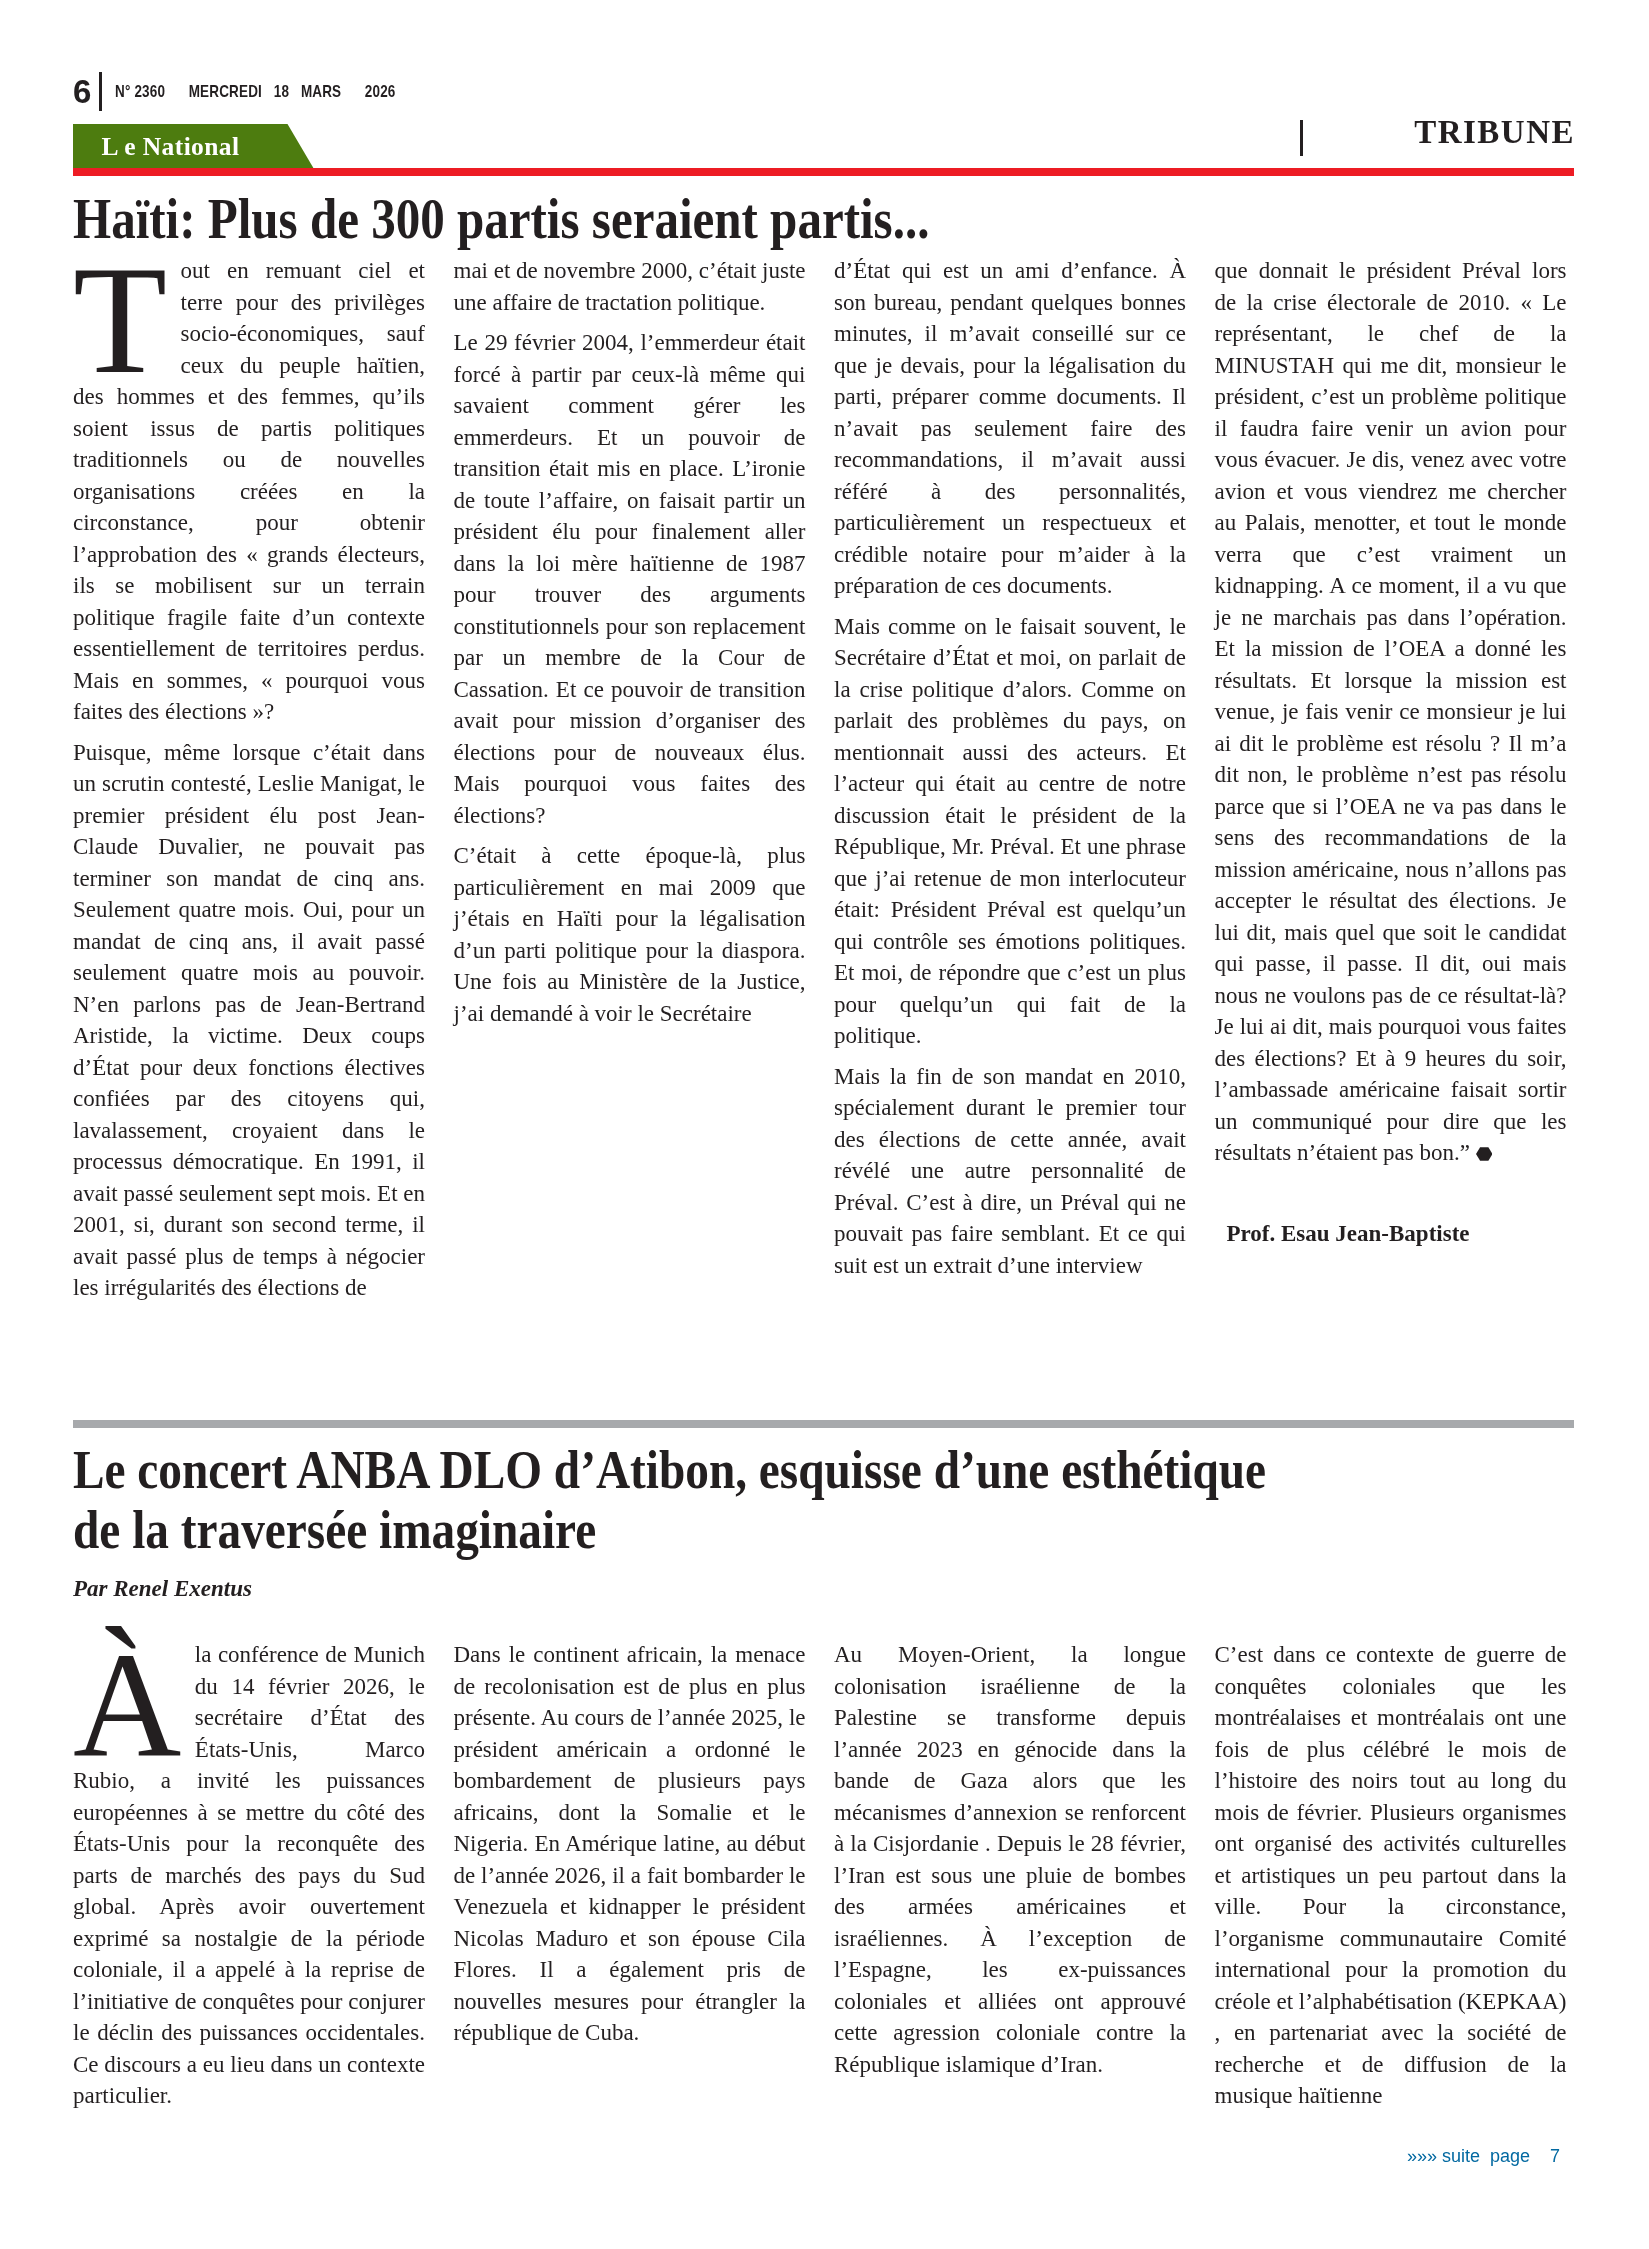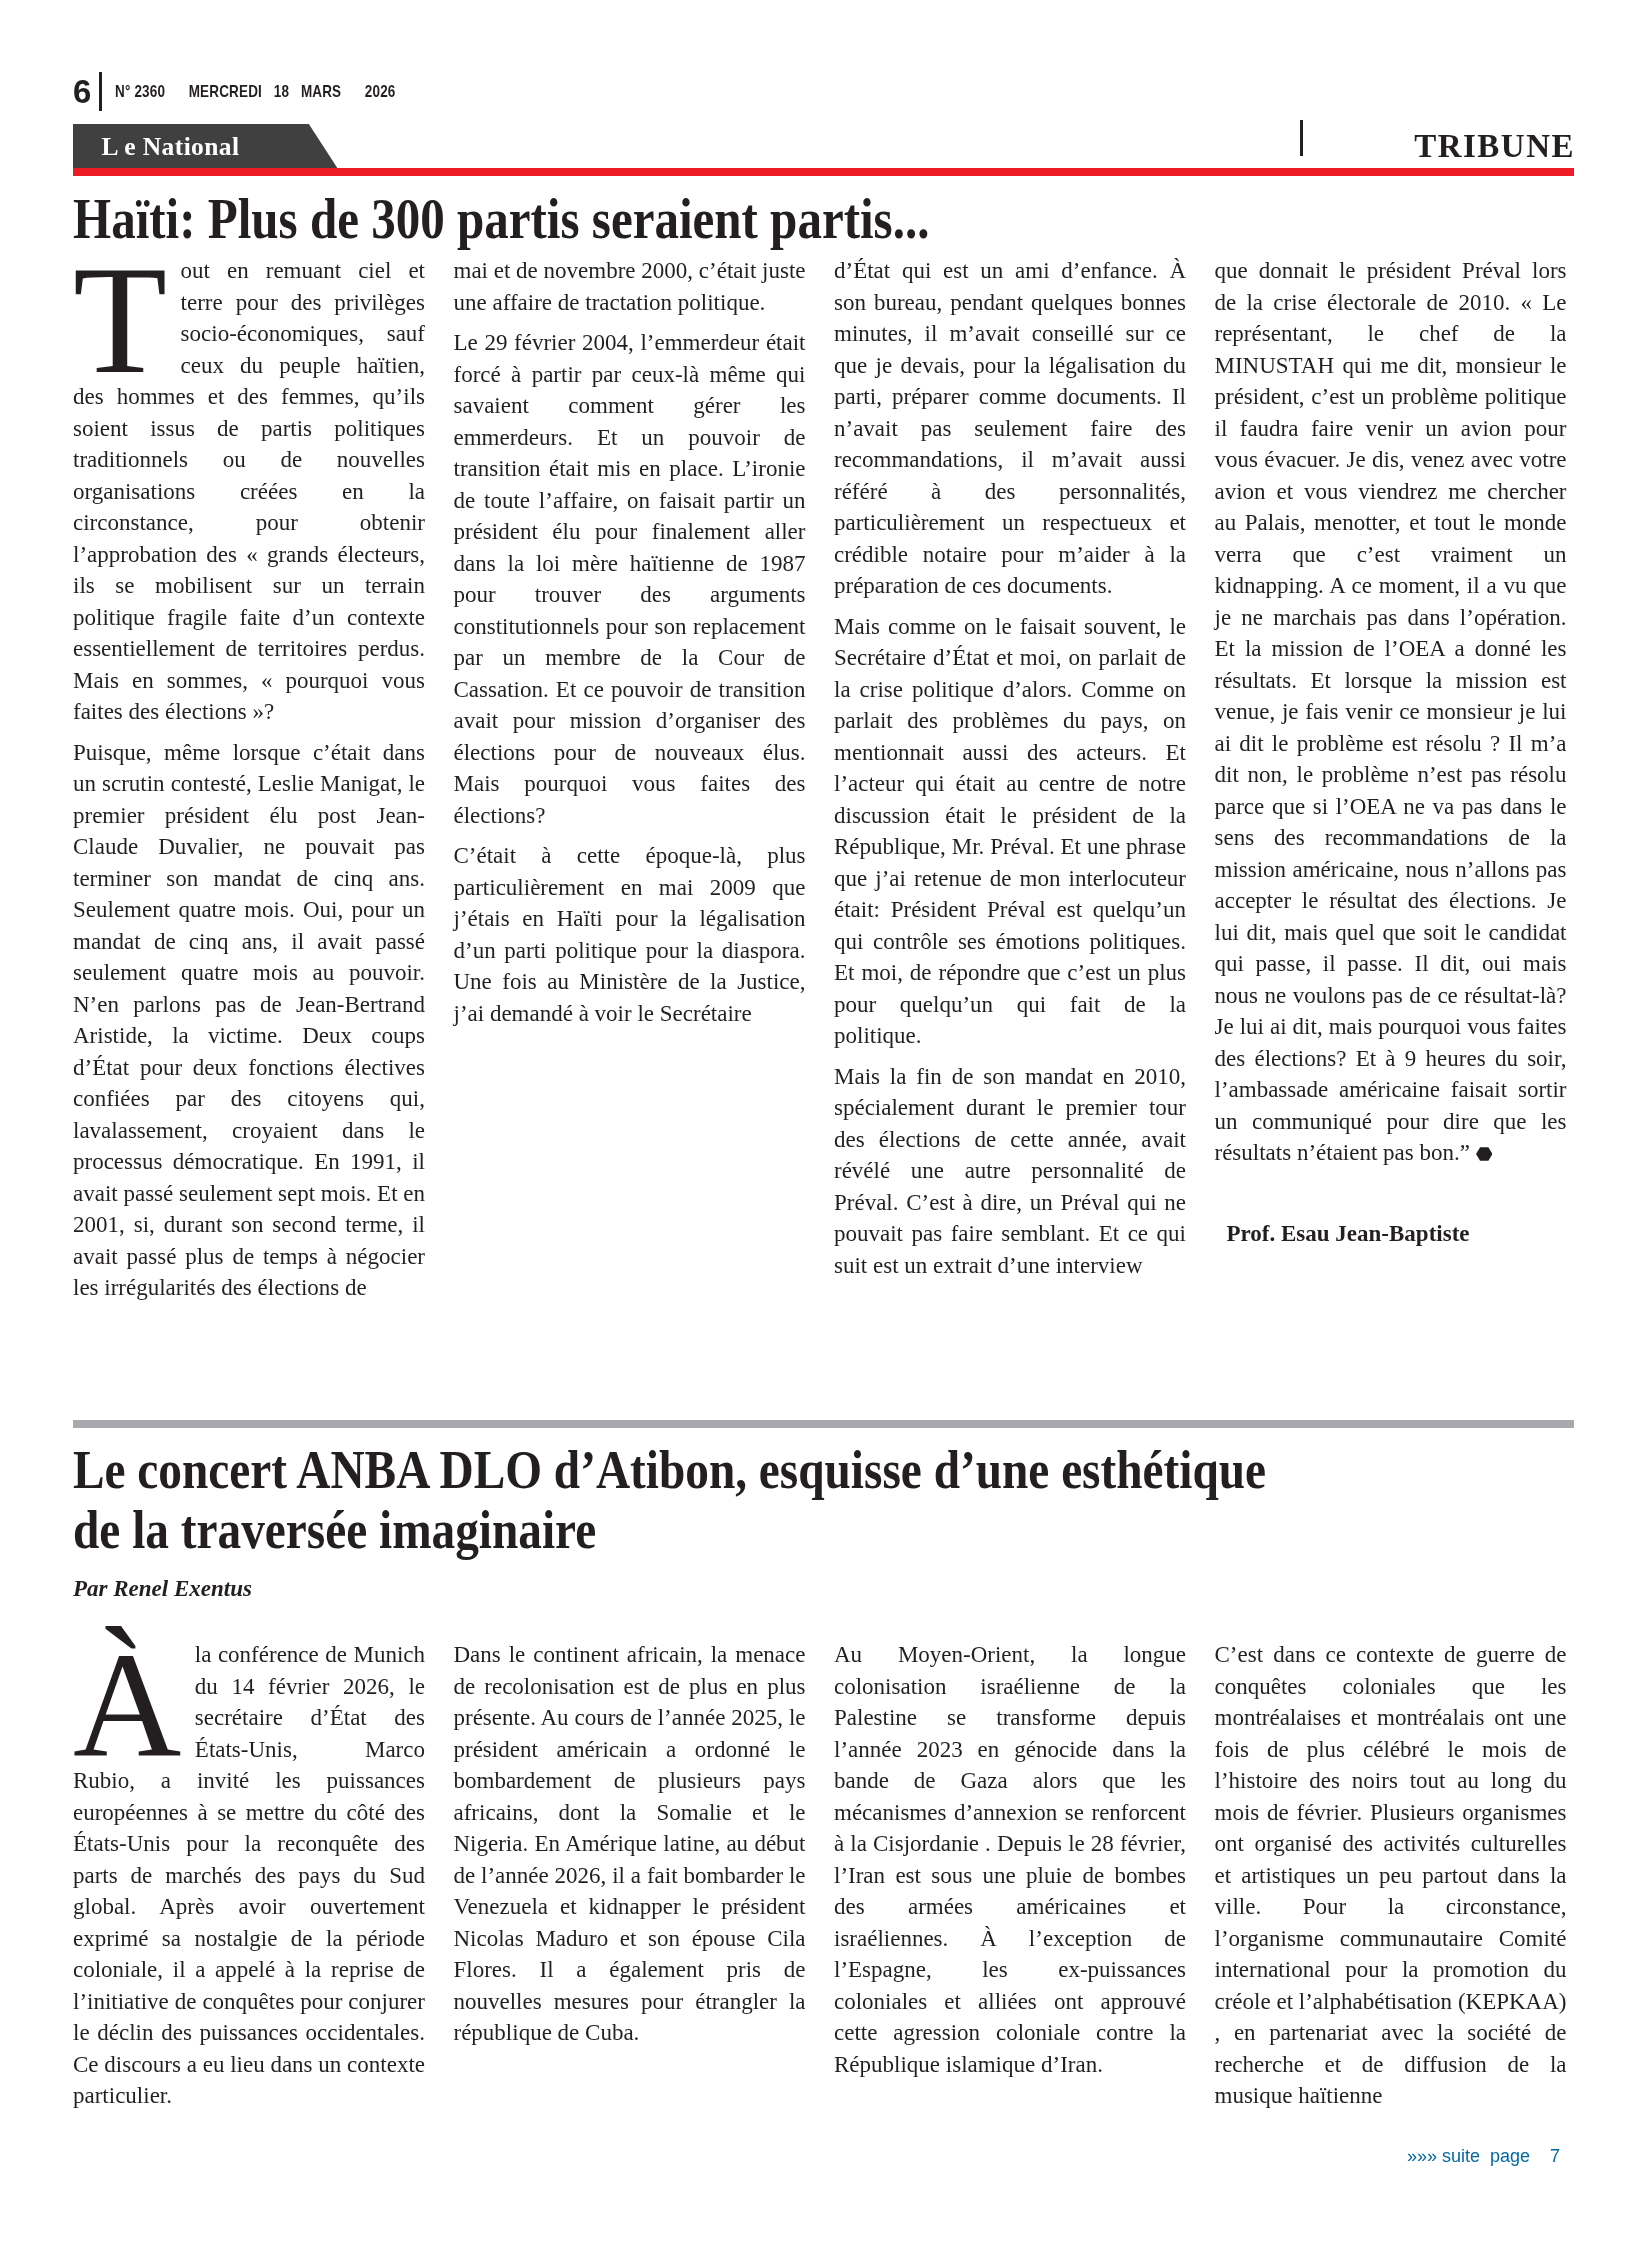--- a/index.html
+++ b/index.html
@@ -6,27 +6,27 @@
   body { width: 1650px; height: 2250px; position: relative; overflow: hidden; color: #231f20; }
 
   
   .folio { position: absolute; left: 73px; top: 73px; height: 37px; display: flex; align-items: center; }
   .folio .pg { font-family: "Liberation Sans", sans-serif; font-weight: 700; font-size: 33px; line-height: 37px; }
   .folio .bar { width: 3px; height: 39px; background: #231f20; margin: 0 13.5px 0 7.5px; }
   .folio .meta { font-family: "Liberation Sans", sans-serif; font-weight: 700; font-size: 15.7px; letter-spacing: 0.2px; transform: scaleX(0.86); transform-origin: left center; white-space: pre; }
 
   
   .banner { position: absolute; left: 73px; top: 124px; width: 1501px; height: 52px; }
-  .banner .tab { position: absolute; left: 0; top: 0; width: 241px; height: 45px; background: #404040;
-                 clip-path: polygon(0 0, 89% 0, 100% 100%, 0 100%); padding-left: 24px; }
+  .banner .tab { position: absolute; left: 0; top: 0; width: 241px; height: 45px; background: #4d7c0f;
+                 clip-path: polygon(0 0, 89% 0, 100% 100%, 0 100%); }
   .banner .tab span { position: absolute; left: 28.5px; top: 8.2px; color: #fff; font-family: "Liberation Serif", serif;
                       font-weight: 700; font-size: 25.5px; letter-spacing: 0.4px; }
   .banner .rule { position: absolute; left: 0; top: 44px; width: 1501px; height: 8.2px; background: #ed1c24; }
   .section-sep { position: absolute; left: 1300px; top: 120px; width: 3px; height: 36px; background: #231f20; }
-  .section-name { position: absolute; right: 75px; top: 128px; font-family: "Liberation Serif", serif; font-weight: 700;
+  .section-name { position: absolute; right: 75px; top: 114px; font-family: "Liberation Serif", serif; font-weight: 700;
                   font-size: 33px; letter-spacing: 1.5px; }
 
   
   .headline { position: absolute; left: 73px; font-family: "Liberation Serif", serif; font-weight: 700; color: #231f20;
               transform: scaleX(0.86); transform-origin: left top; white-space: nowrap; margin: 0; }
   .h1 { top: 187px; font-size: 57px; line-height: 63px; }
   .h2 { top: 1440px; font-size: 55px; line-height: 60px; }
 
   .byline { position: absolute; left: 73px; top: 1576px; font-family: Liberation Serif, serif; font-style: italic;
             font-weight: 700; font-size: 23px; }

